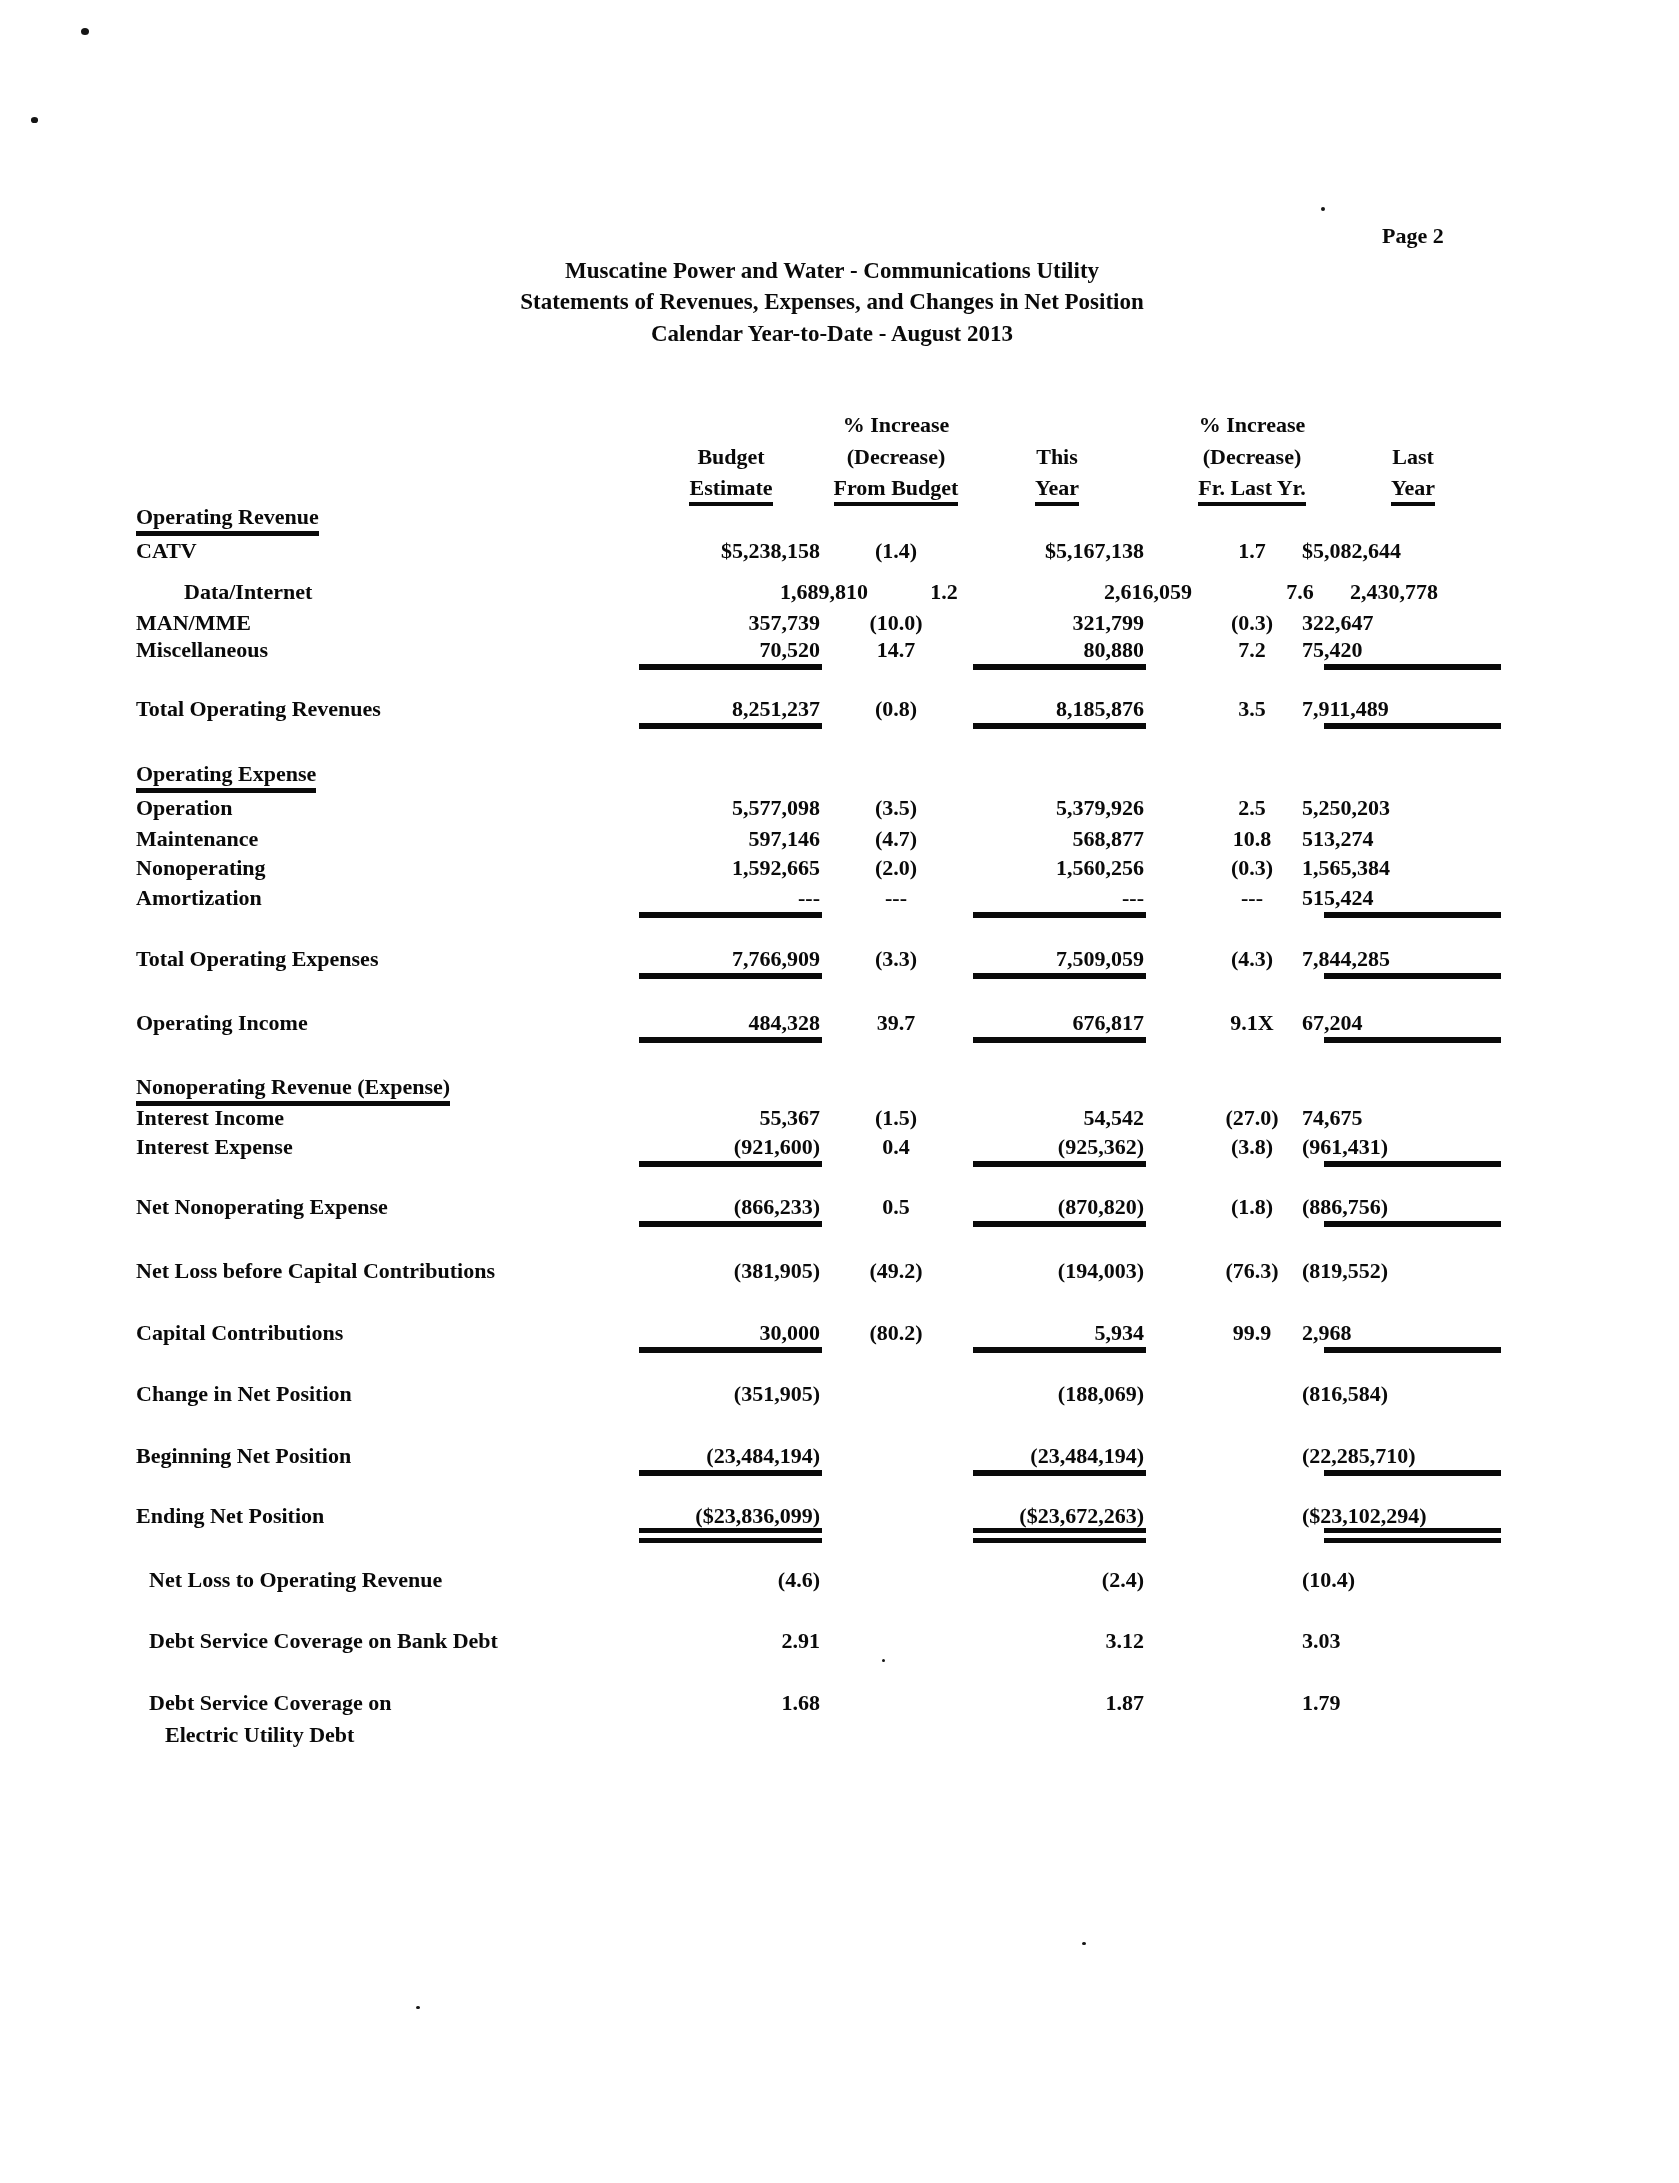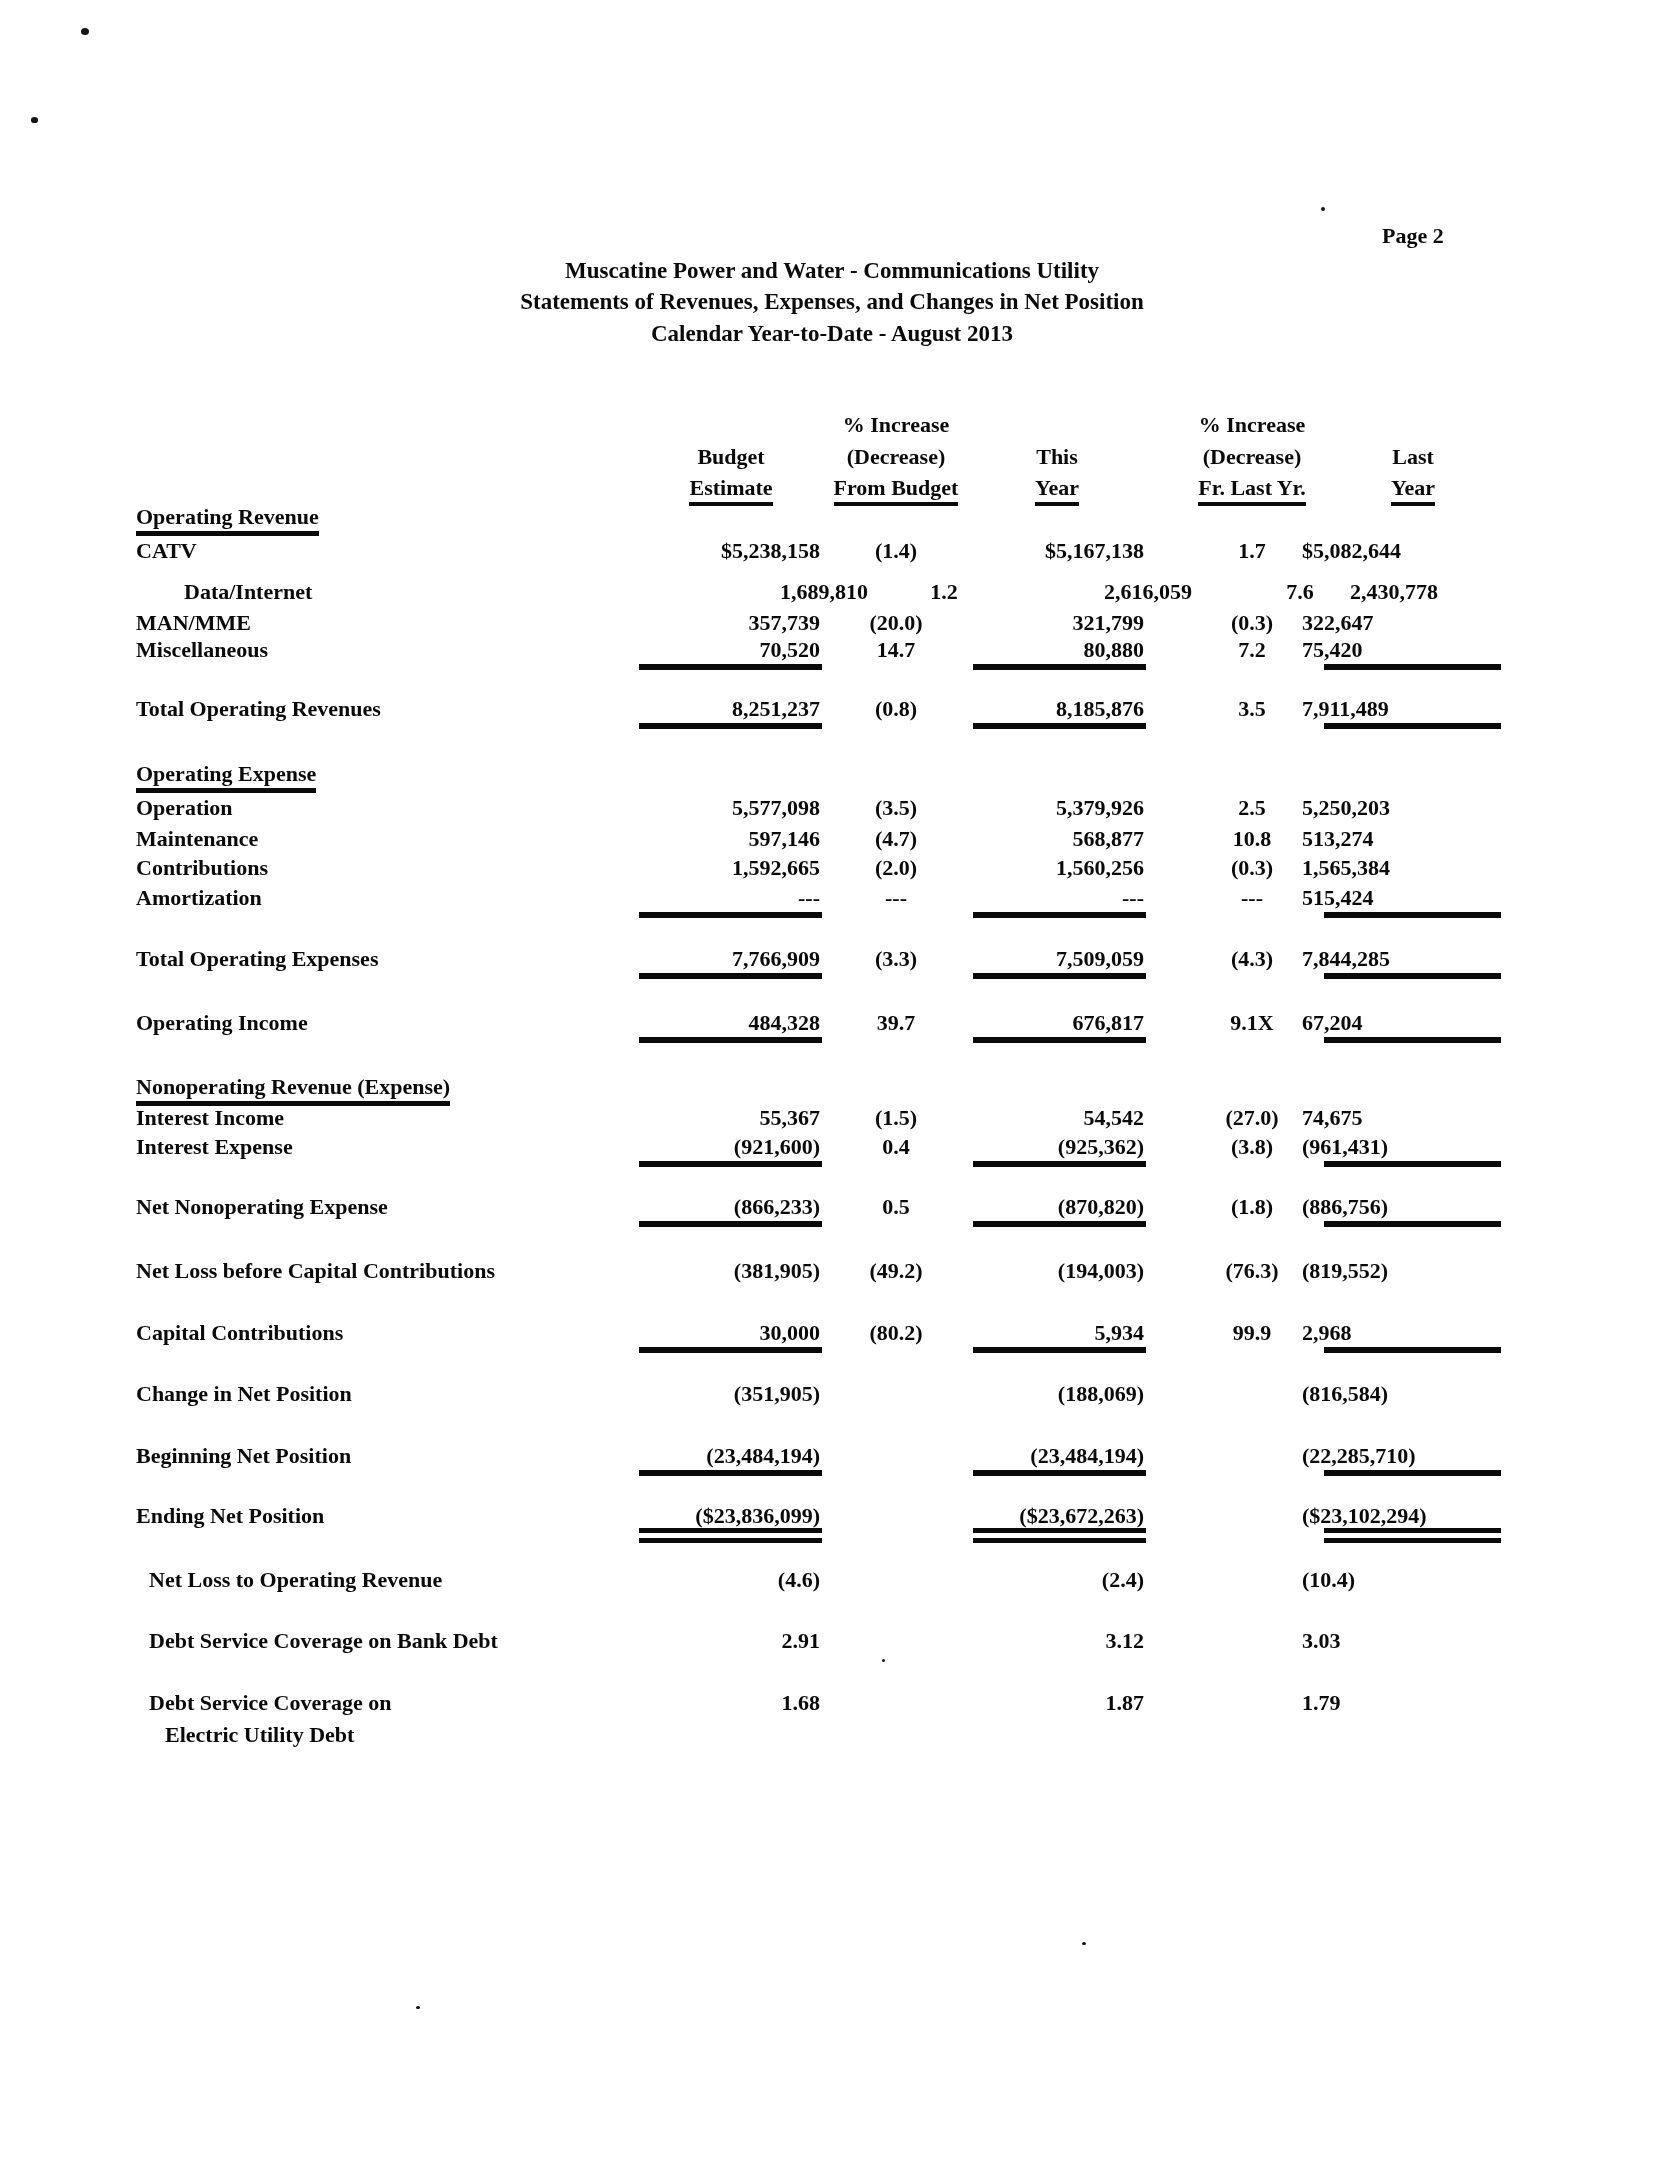--- a/index.html
+++ b/index.html
@@ -90,21 +90,21 @@
         <div class="lbl"><span>Data/Internet</span></div>
         <div class="cell c1">1,689,810</div>
         <div class="cell c2">1.2</div>
         <div class="cell c3">2,616,059</div>
         <div class="cell c4">7.6</div>
         <div class="cell c5">2,430,778</div>
       </div>
       <div class="trow" style="top: 610px;">
         <div class="lbl"><span>MAN/MME</span></div>
         <div class="cell c1">357,739</div>
-        <div class="cell c2">(20.0)</div>
+        <div class="cell c2">(10.0)</div>
         <div class="cell c3">321,799</div>
         <div class="cell c4">(0.3)</div>
         <div class="cell c5">322,647</div>
       </div>
       <div class="trow" style="top: 637px;">
         <div class="lbl"><span>Miscellaneous</span></div>
         <div class="cell c1">70,520</div>
         <div class="cell c2">14.7</div>
         <div class="cell c3">80,880</div>
         <div class="cell c4">7.2</div>
@@ -137,21 +137,21 @@
       </div>
       <div class="trow" style="top: 826px;">
         <div class="lbl"><span>Maintenance</span></div>
         <div class="cell c1">597,146</div>
         <div class="cell c2">(4.7)</div>
         <div class="cell c3">568,877</div>
         <div class="cell c4">10.8</div>
         <div class="cell c5">513,274</div>
       </div>
       <div class="trow" style="top: 855px;">
-        <div class="lbl"><span>Contributions</span></div>
+        <div class="lbl"><span>Nonoperating</span></div>
         <div class="cell c1">1,592,665</div>
         <div class="cell c2">(2.0)</div>
         <div class="cell c3">1,560,256</div>
         <div class="cell c4">(0.3)</div>
         <div class="cell c5">1,565,384</div>
       </div>
       <div class="trow" style="top: 885px;">
         <div class="lbl"><span>Amortization</span></div>
         <div class="cell c1">---</div>
         <div class="cell c2">---</div>

